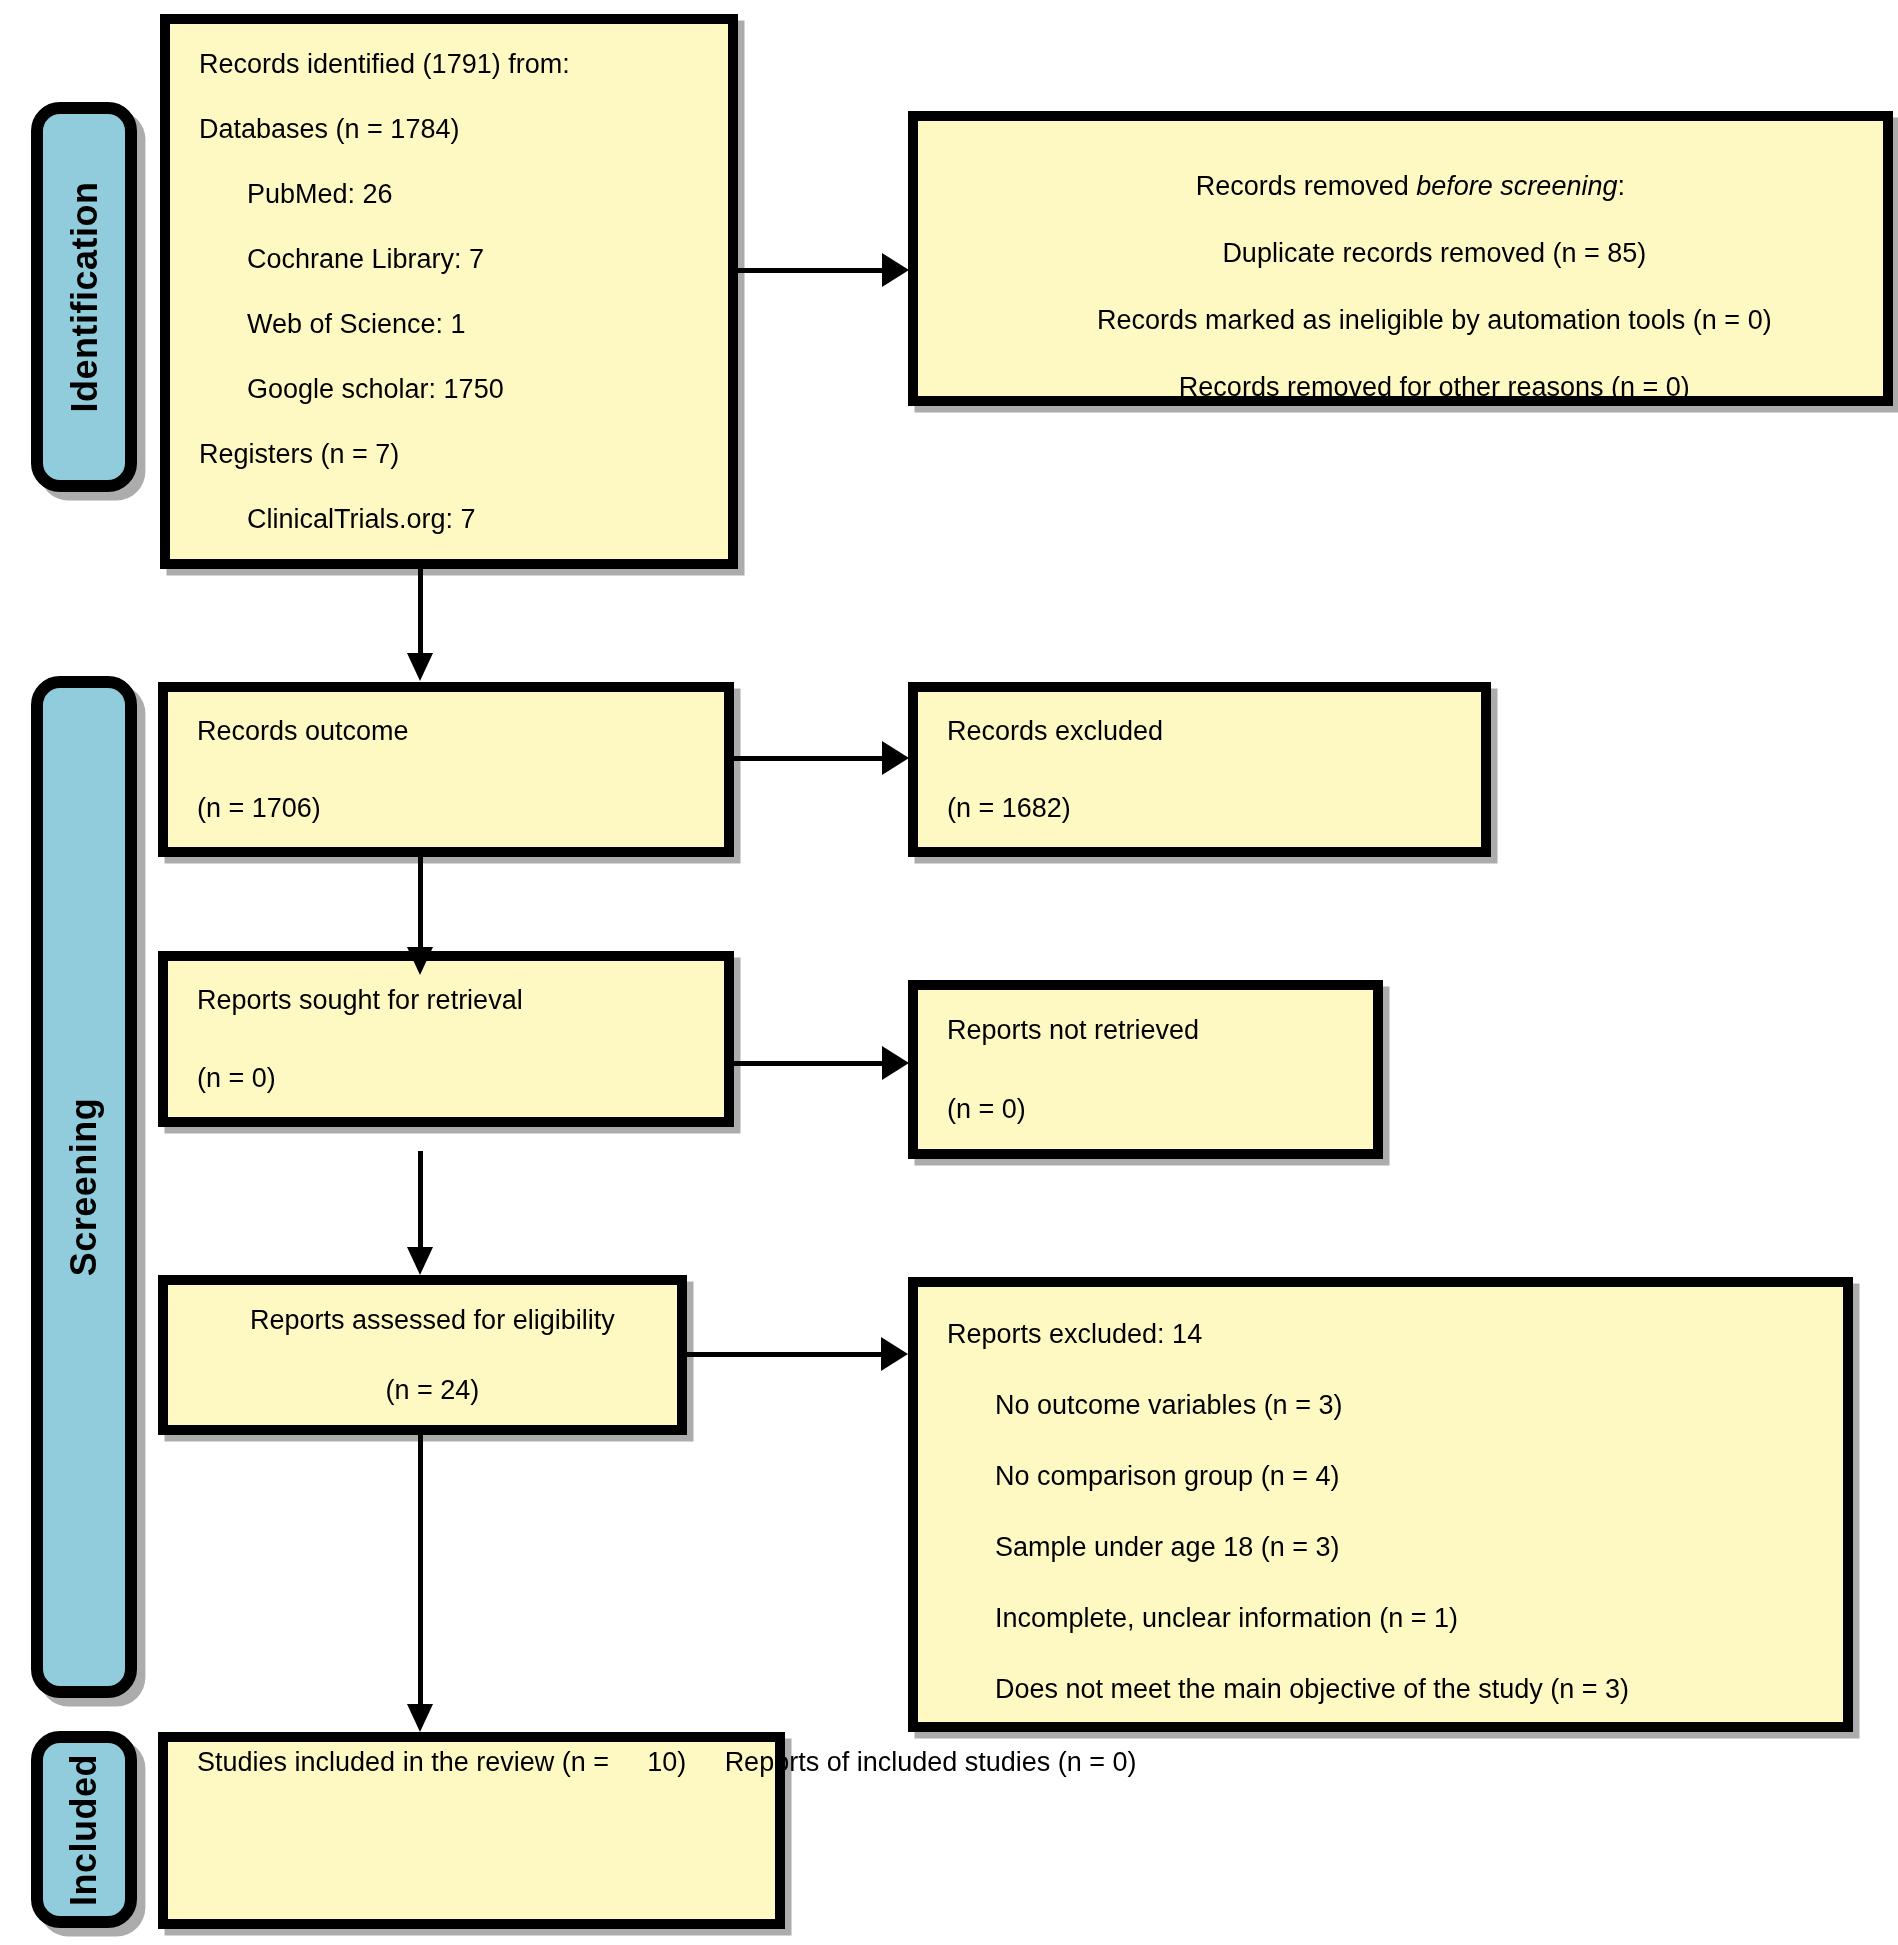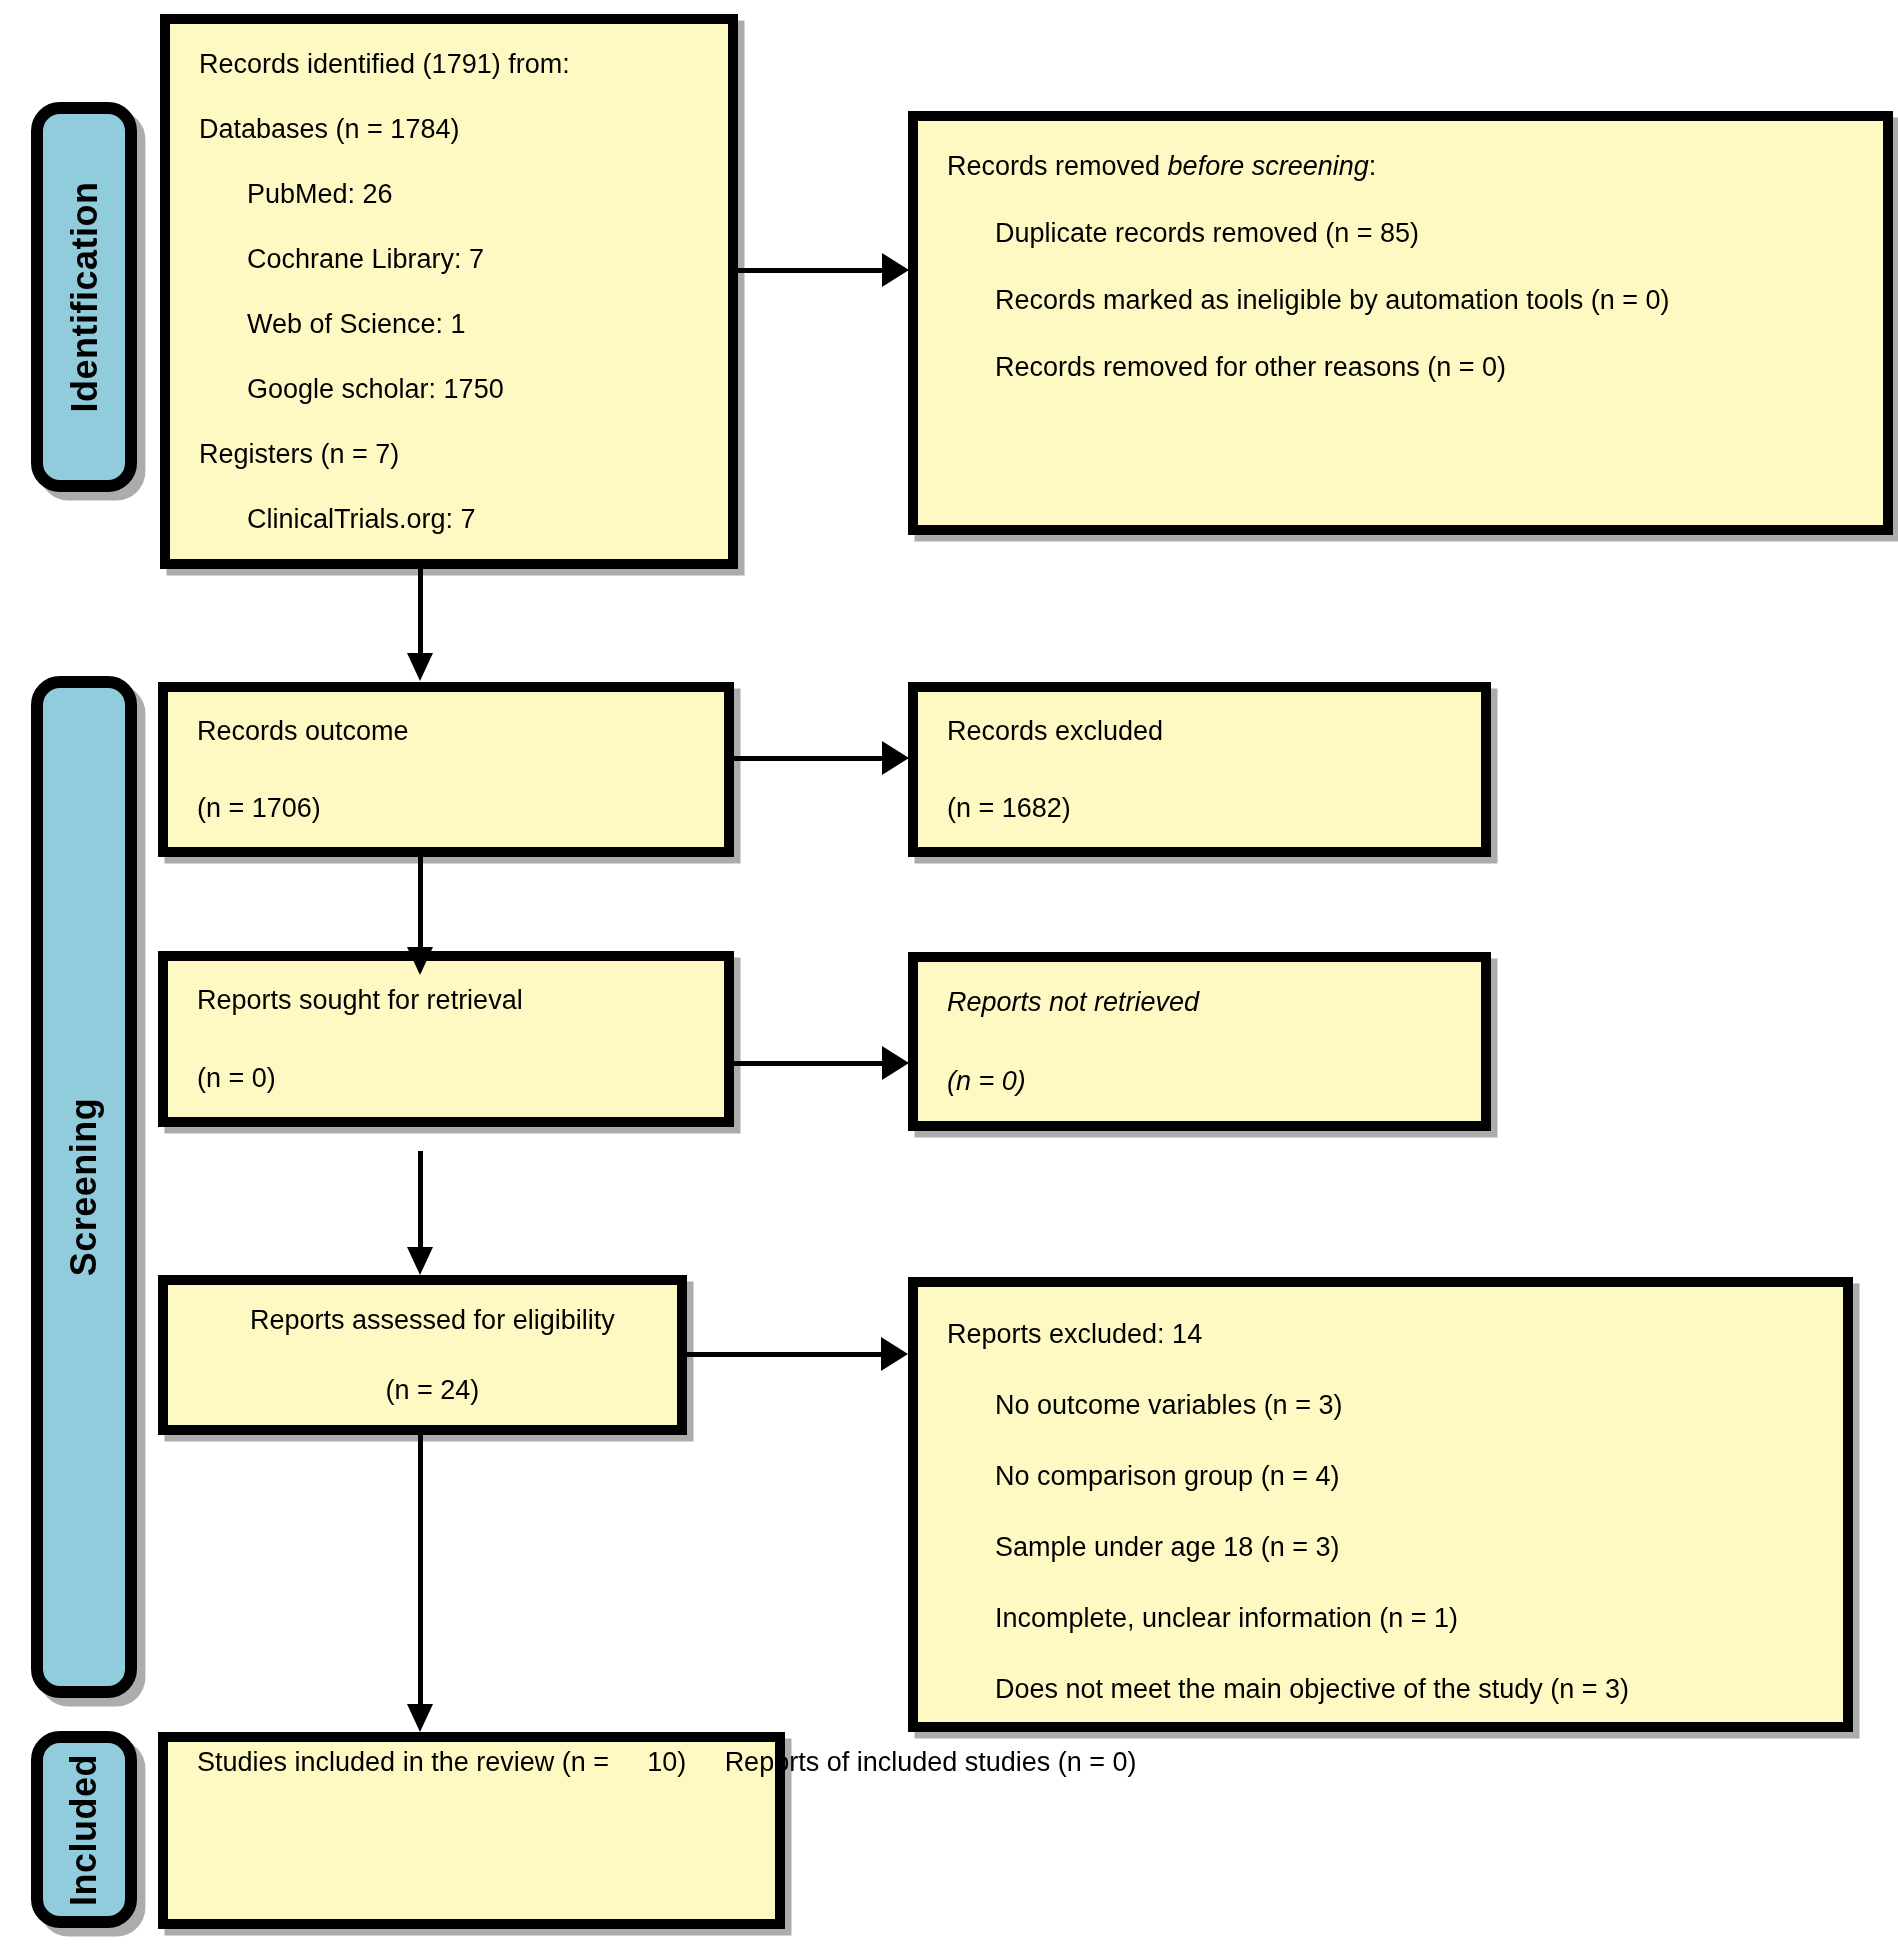--- a/index.html
+++ b/index.html
@@ -43,25 +43,25 @@
     border: 10.2px solid #000000;
     box-shadow: 6.5px 6.5px 0 #ACACAC;
     box-sizing: border-box;
     font-size: 27px;
     line-height: 65px;
   }
   .flow-box .bline { padding: 0 9.3px 0 29px; white-space: nowrap; }
   .flow-box .indent { padding-left: 77px; }
 
   #box-identified { left: 160px;  top: 14px;   width: 578px; height: 555px; padding-top: 8.4px; }
-  #box-removed    { left: 908px; top: 111px;  width: 985px; height: 424px;  padding-top: 12px; line-height: 67px; }
+  #box-removed    { left: 908px; top: 111px;  width: 985px; height: 295px;  padding-top: 32px; line-height: 67px; text-align: center; }
   #box-screened   { left: 158px;  top: 682px; width: 576px; height: 175px; }
   #box-excluded   { left: 908px; top: 682px; width: 583px; height: 175px; }
   #box-sought     { left: 158px;  top: 951px; width: 576px; height: 176px; }
-  #box-notretr    { left: 908px; top: 952px; width: 583px; height: 179px; font-style: italic; }
+  #box-notretr    { left: 908px; top: 980px; width: 475px; height: 179px; }
   #box-assessed   { left: 158px;  top: 1275px; width: 529px; height: 160px; align-items: center; }
   #box-repexcl    { left: 908px; top: 1277px; width: 945px; height: 455px; padding-top: 11.6px; line-height: 71px; }
   #box-included9  { left: 158px;  top: 1732px; width: 627px; height: 197px; }
 
   .two-line {
     display: flex;
     flex-direction: column;
     justify-content: space-around;
     line-height: 42px;
   }

